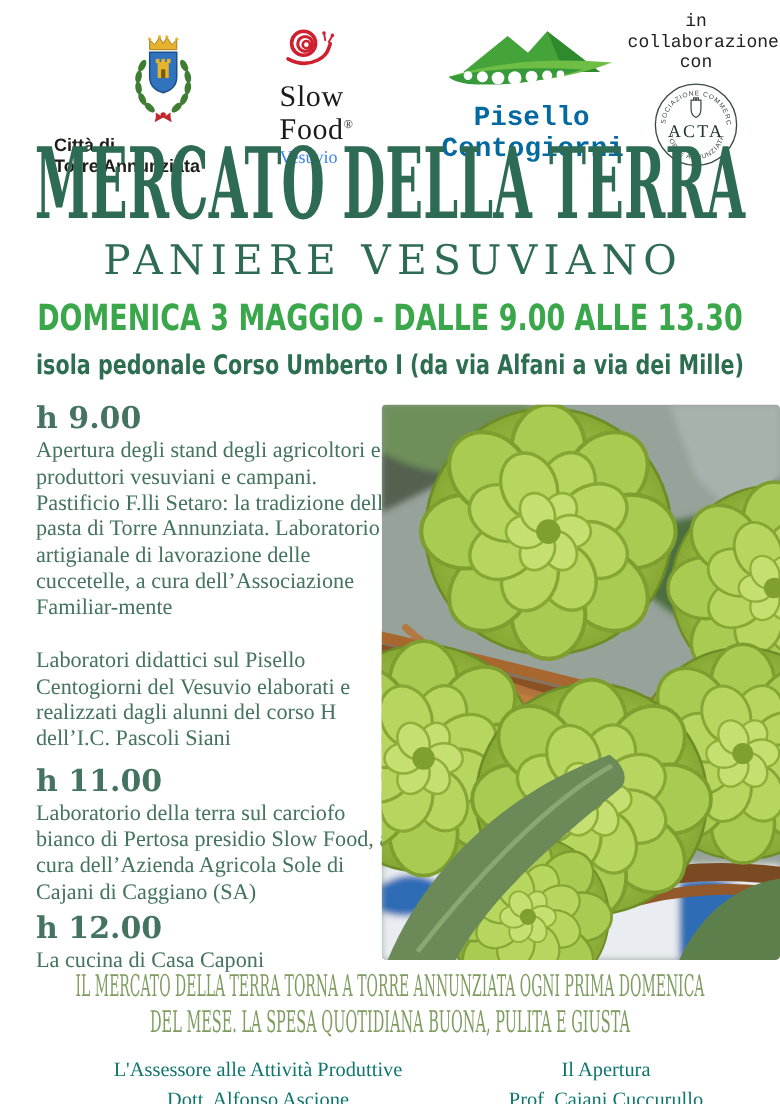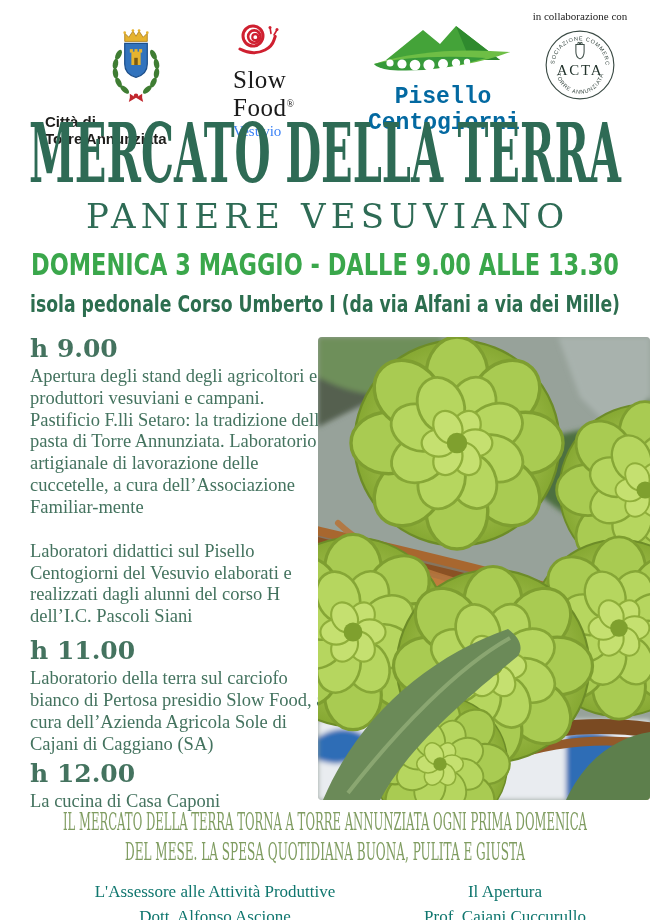--- a/index.html
+++ b/index.html
@@ -11,21 +11,21 @@
   .city-name{font-family:"Liberation Sans",sans-serif;font-weight:bold;font-size:15px;
              line-height:1.15;color:#1d1d1b;}
   .logo-slowfood{left:233px;top:18px;width:118px;text-align:left;}
   .sf-word{font-size:25px;color:#1a1a1a;letter-spacing:.5px;}
   .sf-reg{font-size:10px;vertical-align:super;}
   .sf-sub{font-size:15px;color:#3b82f6;margin-top:1px;}
   .logo-pisello{left:368px;top:20px;width:150px;text-align:center;}
   .pis-word{font-family:Liberation Mono, monospace;font-weight:bold;font-size:23px;
             color:#0369a1;margin-top:2px;}
   .logo-acta{left:523px;top:10px;width:114px;text-align:center;}
-  .acta-collab{font-family:Liberation Serif, serif;font-size:11px;color:#222;margin-bottom:3px;}
+  .acta-collab{font-family:Liberation Mono, monospace;font-size:15px;color:#222;margin-bottom:3px;}
   
   .schedule{left:30px;top:332px;width:300px;color:#44735f;}
   .slot-time{font-family:"DejaVu Serif",serif;font-weight:bold;font-size:25px;line-height:1.2;
              margin:2px 0 2px;}
   .slot-para{font-size:18.5px;line-height:1.18;margin:0;}
   .para-gap{height:22px;}
   
   .photo{left:318px;top:337px;width:332px;height:463px;border-radius:4px;overflow:hidden;}
   
   .sig{font-size:17px;line-height:1.45;color:#0f766e;text-align:center;top:880px;}

